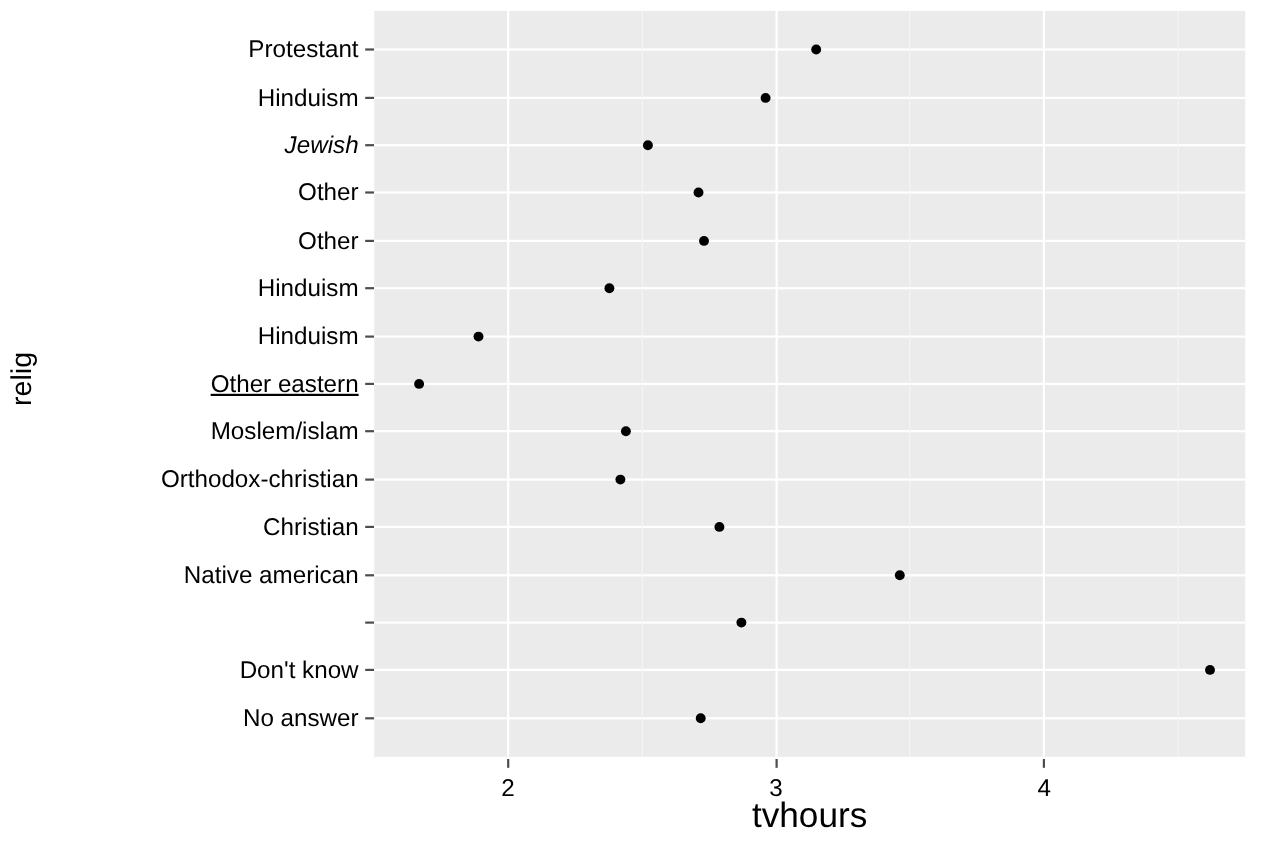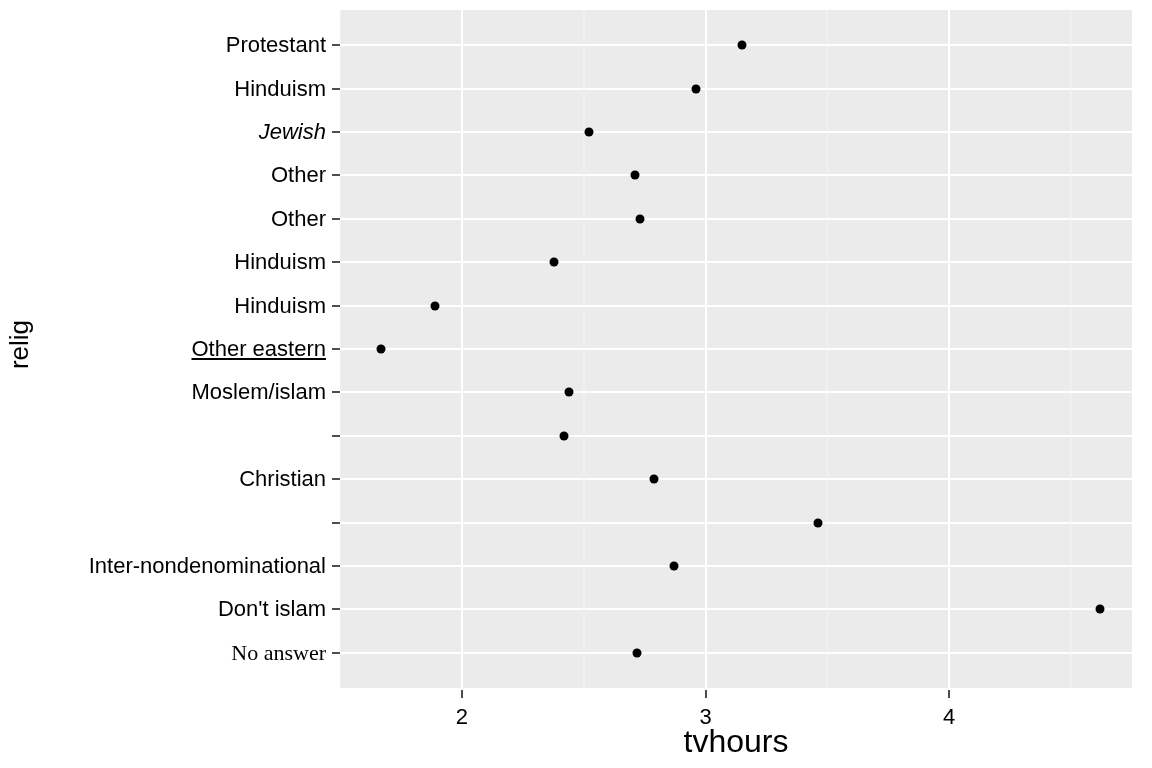--- a/index.html
+++ b/index.html
@@ -147,29 +147,30 @@
       <div class="y-tick" style="top: 30.8%;">Other</div>
       <div class="y-tick-mark" style="top: 30.8%;"></div>
       <div class="y-tick" style="top: 37.2%;">Hinduism</div>
       <div class="y-tick-mark" style="top: 37.2%;"></div>
       <div class="y-tick" style="top: 43.6%;">Hinduism</div>
       <div class="y-tick-mark" style="top: 43.6%;"></div>
       <div class="y-tick" style="top: 50%; text-decoration: underline;">Other eastern</div>
       <div class="y-tick-mark" style="top: 50%;"></div>
       <div class="y-tick" style="top: 56.4%; margin-left: 21px;">Moslem/islam</div>
       <div class="y-tick-mark" style="top: 56.4%;"></div>
+      <div class="y-tick" style="top: 62.8%;">Orthodox-christian</div>
       <div class="y-tick-mark" style="top: 62.8%;"></div>
       <div class="y-tick" style="top: 69.2%;">Christian</div>
       <div class="y-tick-mark" style="top: 69.2%;"></div>
+      <div class="y-tick" style="top: 75.6%;">Native american</div>
       <div class="y-tick-mark" style="top: 75.6%;"></div>
-      <div class="y-tick" style="top: 82%;">Inter-nondenominational</div>
       <div class="y-tick-mark" style="top: 82%;"></div>
-      <div class="y-tick" style="top: 88.4%;">Don't islam</div>
+      <div class="y-tick" style="top: 88.4%;">Don't know</div>
       <div class="y-tick-mark" style="top: 88.4%;"></div>
-      <div class="y-tick" style="top: 94.8%; font-family: Liberation Serif, serif;">No answer</div>
+      <div class="y-tick" style="top: 94.8%;">No answer</div>
       <div class="y-tick-mark" style="top: 94.8%;"></div>
     </div>
 
   <div class="plot-panel" id="panel">
       <div class="hgrid" style="top: 5.2%;"></div>
       <div class="hgrid" style="top: 11.6%;"></div>
       <div class="hgrid" style="top: 18%;"></div>
       <div class="hgrid" style="top: 24.4%;"></div>
       <div class="hgrid" style="top: 30.8%;"></div>
       <div class="hgrid" style="top: 37.2%;"></div>

